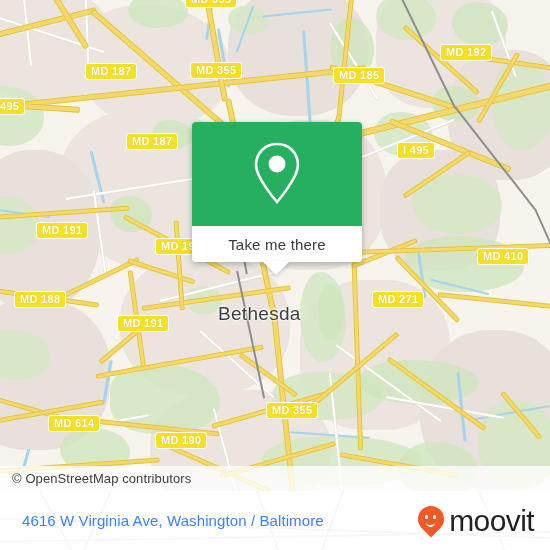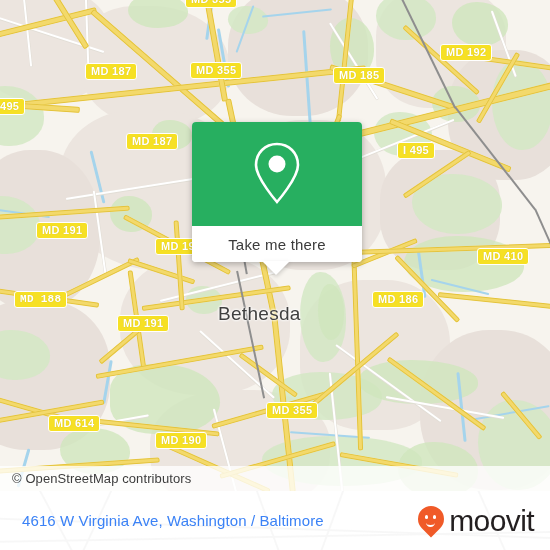--- a/index.html
+++ b/index.html
@@ -253,22 +253,22 @@
     <div class="shield" style="left:85px;top:63px;">MD 187</div>
     <div class="shield" style="left:190px;top:62px;">MD 355</div>
     <div class="shield" style="left:333px;top:67px;">MD 185</div>
     <div class="shield" style="left:440px;top:44px;">MD 192</div>
     <div class="shield" style="left:-6px;top:98px;">495</div>
     <div class="shield" style="left:126px;top:133px;">MD 187</div>
     <div class="shield" style="left:397px;top:142px;">I 495</div>
     <div class="shield" style="left:36px;top:222px;">MD 191</div>
     <div class="shield" style="left:155px;top:238px;">MD 191</div>
     <div class="shield" style="left:477px;top:248px;">MD 410</div>
-    <div class="shield" style="left:14px;top:291px;font-family:Liberation Mono, monospace;">MD 188</div>
-    <div class="shield" style="left:372px;top:291px;">MD 186</div>
+    <div class="shield" style="left:14px;top:291px;">MD 188</div>
+    <div class="shield" style="left:372px;top:291px;">MD 271</div>
     <div class="shield" style="left:117px;top:315px;">MD 191</div>
     <div class="shield" style="left:266px;top:402px;">MD 355</div>
     <div class="shield" style="left:48px;top:415px;">MD 614</div>
     <div class="shield" style="left:155px;top:432px;">MD 190</div>
 
     <div class="shield" style="left:185px;top:-9px;">MD 355</div>
 
     <div class="placelabel" style="left:218px;top:303px;">Bethesda</div>
 
     <div class="card">

